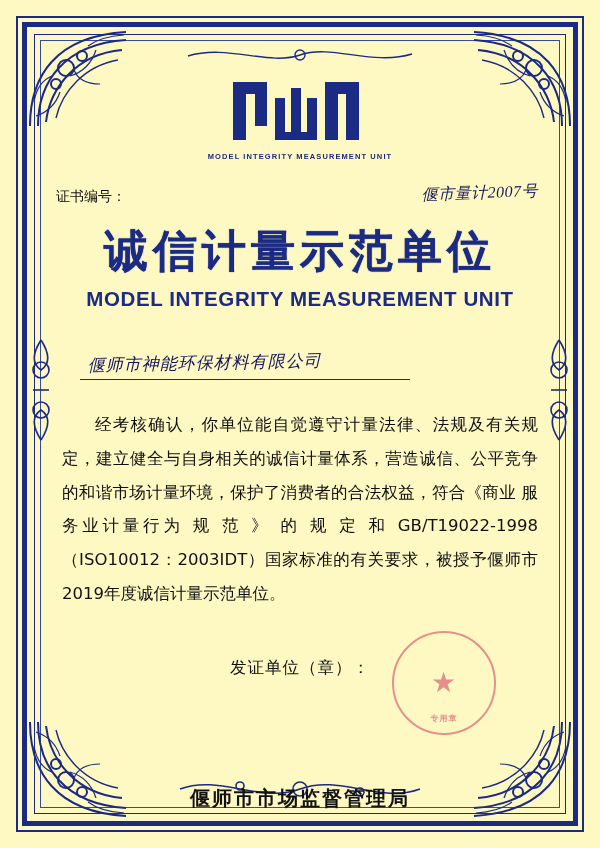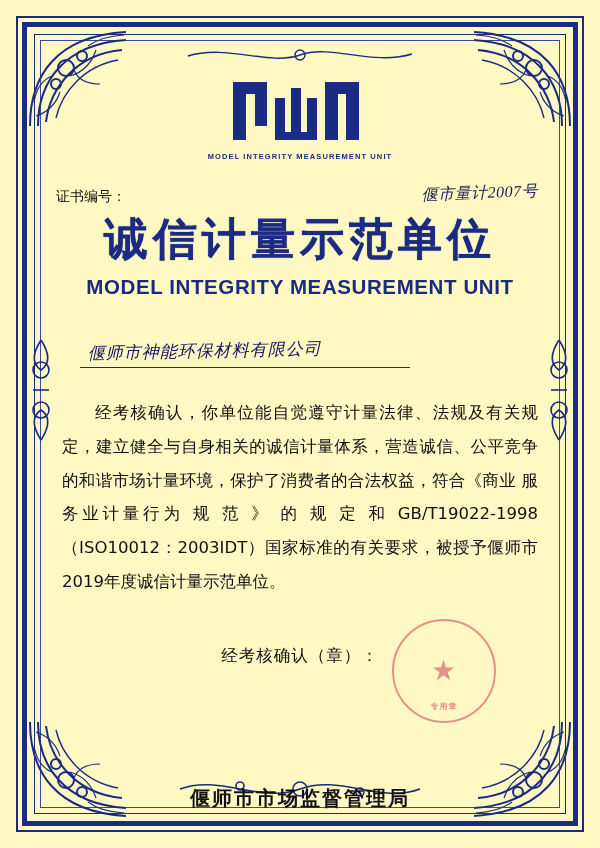--- a/index.html
+++ b/index.html
@@ -119,21 +119,21 @@
     font-size: 16px;
     color: #1a1a5a;
     font-family: "Liberation Serif", serif;
     font-style: italic;
     margin-left: 3px;
     letter-spacing: 0.5px;
     transform: rotate(-2deg);
     transform-origin: left bottom;
   }
   .title-cn {
-    margin-top: 4px;
+    margin-top: 16px;
     text-align: center;
     font-size: 44px;
     font-weight: bold;
     letter-spacing: 5px;
     color: #1b2a83;
     font-family: "DejaVu Sans", sans-serif;
     text-shadow: 0 0 1px #1b2a83;
   }
   .title-en {
     margin-top: 6px;
@@ -373,21 +373,21 @@
 
     <div class="unit-line">
       <span class="unit-name">偃师市神能环保材料有限公司</span>
     </div>
 
     <div class="body-text">
       <p class="indent">经考核确认，你单位能自觉遵守计量法律、法规及有关规定，建立健全与自身相关的诚信计量体系，营造诚信、公平竞争的和谐市场计量环境，保护了消费者的合法权益，符合《商业 服务业计量行为 规 范 》 的 规 定 和 GB/T19022-1998（ISO10012：2003IDT）国家标准的有关要求，被授予偃师市2019年度诚信计量示范单位。</p>
     </div>
 
     <div class="issuer-row">
-      <span>经考核确认（章）：</span>
+      <span>发证单位（章）：</span>
       <div class="seal">
         <div class="seal-star">★</div>
         <div class="seal-bottom">专用章</div>
       </div>
     </div>
 
   </div>
 
   <div class="footer-org">偃师市市场监督管理局</div>
 

